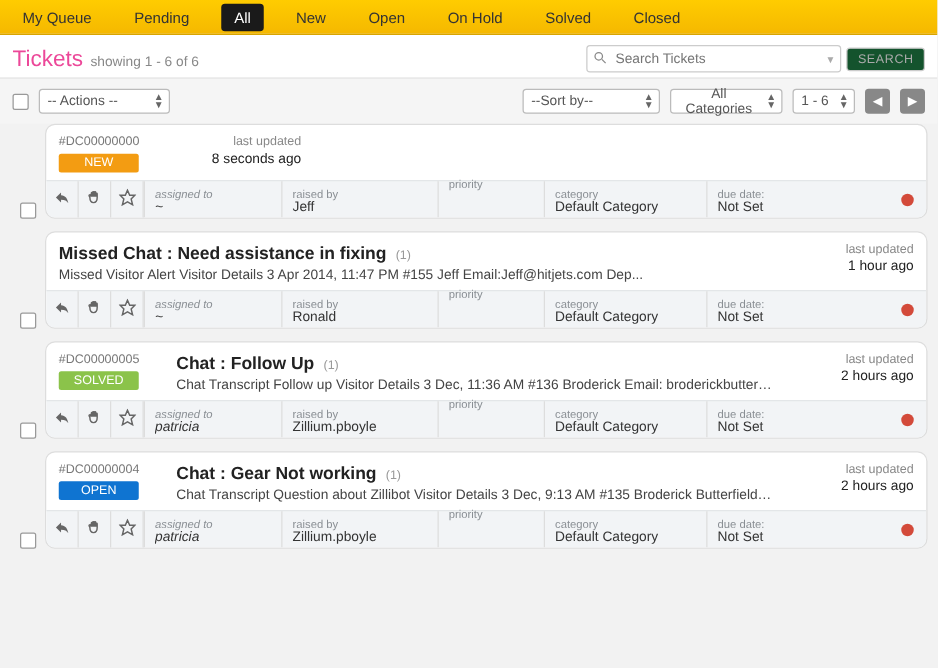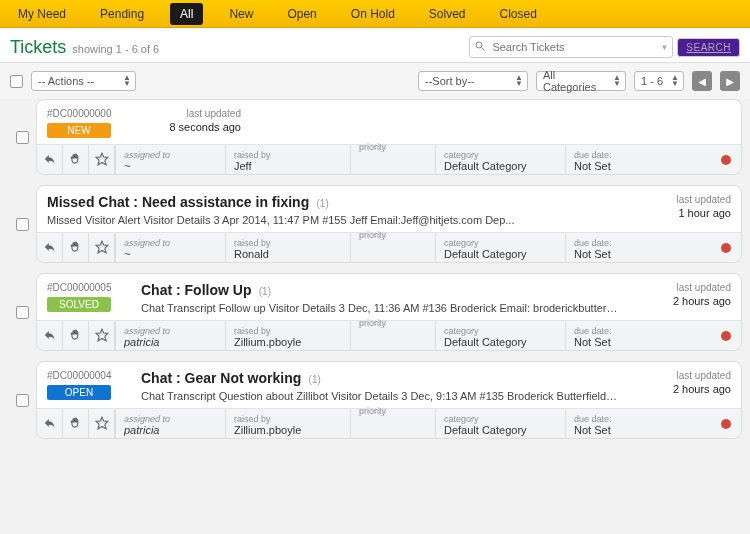--- a/index.html
+++ b/index.html
@@ -38,48 +38,48 @@
   
   .subhead {
     display: flex;
     align-items: center;
     justify-content: space-between;
     padding: 8px 10px 4px 10px;
     border-bottom: 1px solid #ddd;
     background: #fff;
   }
   .subhead-left { display: flex; align-items: baseline; gap: 6px; }
-  .subhead-title { font-size: 18px; font-weight: normal; color: #15803d; }
+  .subhead-title { font-size: 18px; font-weight: normal; color: #ec4899; }
   .subhead-count { font-size: 11px; color: #888; }
   .subhead-right { display: flex; align-items: center; gap: 4px; }
   .search-wrap {
     display: flex; align-items: center;
     border: 1px solid #ccc; border-radius: 3px;
     background: #fff; height: 22px; padding: 0 4px;
   }
   .search-wrap svg { width: 12px; height: 12px; stroke: #888; fill: none; }
   .search-input {
     border: none; outline: none;
     width: 170px; font-size: 11px; padding: 0 6px;
     color: #555;
   }
   .dropdown-arrow { font-size: 8px; color: #aaa; margin-left: 4px; }
   .search-btn {
-    background: #4c1d95; color: #aaa;
+    background: #14532d; color: #aaa;
     border: 1px solid #ccc; border-radius: 3px;
-    font-size: 10px; padding: 3px 8px; letter-spacing: 0.5px; text-decoration: underline;
+    font-size: 10px; padding: 3px 8px; letter-spacing: 0.5px;
   }
 
   
   .toolbar {
     display: flex; align-items: center; justify-content: space-between;
     padding: 8px 10px;
     background: #f5f5f5;
   }
-  .toolbar-left, .toolbar-right { display: flex; align-items: center; gap: 8px; }
+  .toolbar-left, .toolbar-right { display: flex; align-items: center; gap: 8px; text-align: center; }
   .checkbox {
     width: 13px; height: 13px;
     border: 1px solid #999; border-radius: 2px;
     background: #fff; cursor: pointer;
   }
   .select-fake {
     background: #fff; border: 1px solid #bbb; border-radius: 3px;
     height: 20px; display: flex; align-items: center;
     padding: 0 4px 0 6px; font-size: 11px; color: #555;
     cursor: pointer; gap: 6px;
@@ -93,21 +93,21 @@
     width: 20px; height: 20px;
     background: #888; color: #fff;
     border-radius: 3px;
     display: flex; align-items: center; justify-content: center;
     font-size: 10px; cursor: pointer;
   }
 
   
   .list { padding: 0 8px 8px 8px; display: flex; flex-direction: column; gap: 10px; }
   .ticket {
-    display: flex; align-items: center;
+    display: flex; align-items: flex-end;
     background: transparent;
   }
   .ticket-cb {
     width: 28px; display: flex; align-items: center; justify-content: center;
   }
   .ticket-card {
     flex: 1;
     background: #fff;
     border: 1px solid #ddd;
     border-radius: 8px;
@@ -167,21 +167,21 @@
   .meta-value { color: #333; font-size: 11px; white-space: nowrap; overflow: hidden; text-overflow: ellipsis; }
   .dot {
     width: 10px; height: 10px; border-radius: 50%;
     background: #d34a3a; position: absolute; right: 10px; top: 10px;
   }
 </style>
 </head>
 <body>
 
 <div class="topnav">
-  <span class="topnav-item">My Need</span>
+  <span class="topnav-item">My Queue</span>
   <span class="topnav-item">Pending</span>
   <span class="topnav-item active">All</span>
   <span class="topnav-item">New</span>
   <span class="topnav-item">Open</span>
   <span class="topnav-item">On Hold</span>
   <span class="topnav-item">Solved</span>
   <span class="topnav-item">Closed</span>
 </div>
 
 <div class="subhead">

